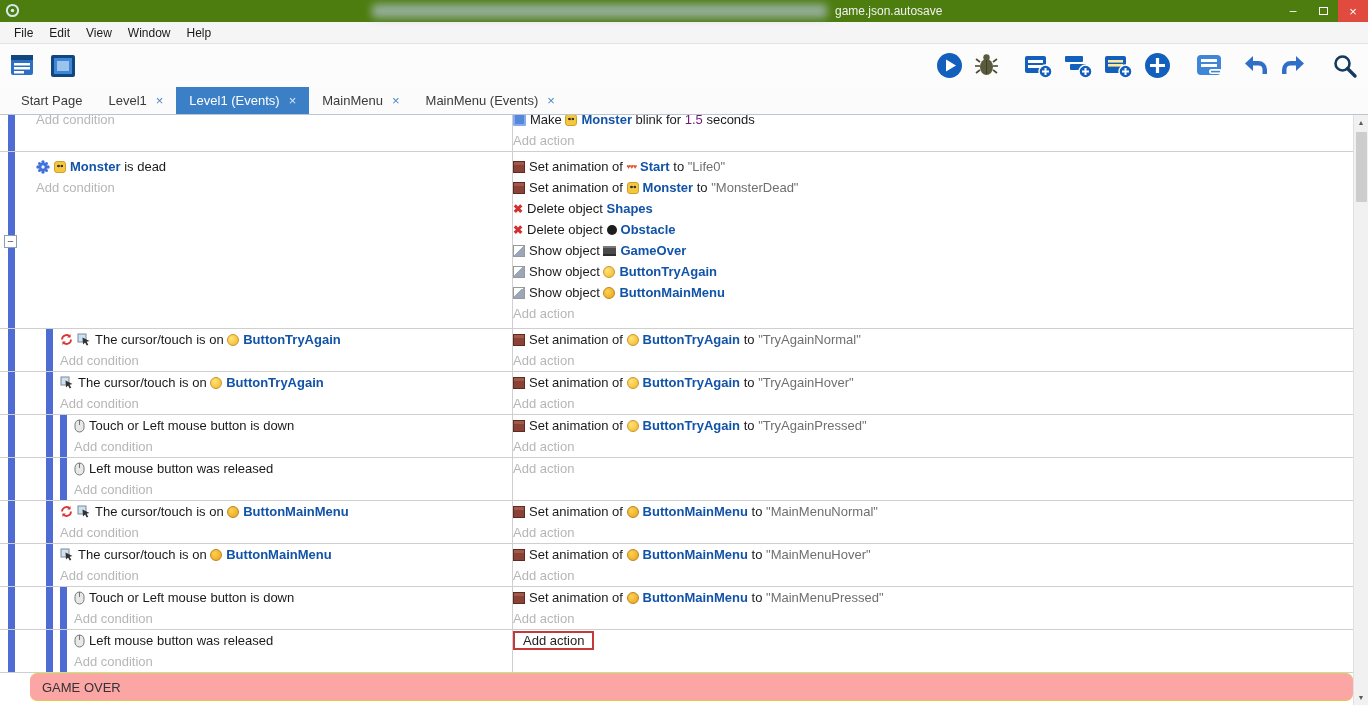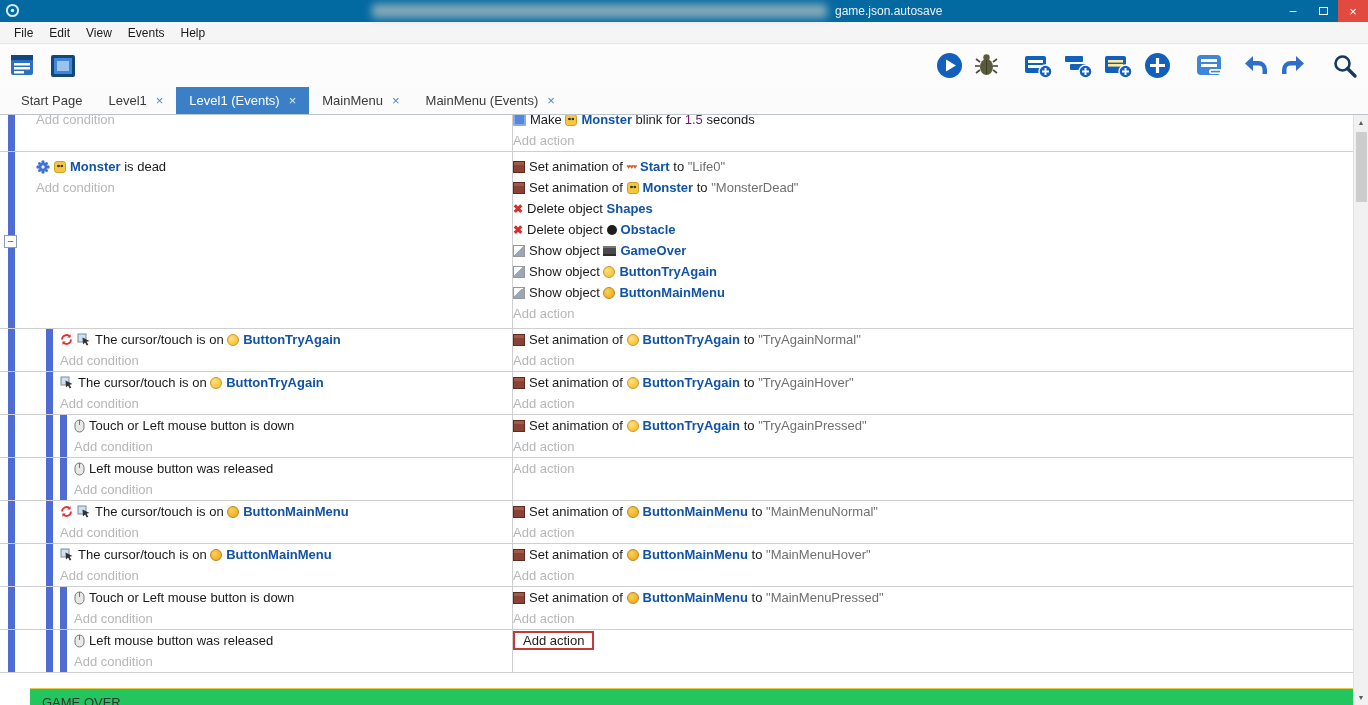--- a/index.html
+++ b/index.html
@@ -1,20 +1,20 @@
 <!DOCTYPE html>
 <html><head>
 <meta charset="utf-8">
 <style>
   * { box-sizing: border-box; margin: 0; padding: 0; }
   html,body { width:1368px; height:705px; overflow:hidden;
     font-family:"Liberation Sans", sans-serif; background:#fff; }
 
   
-  .titlebar { height:22px; background:#0369a1; position:relative; color:#fff; }
+  .titlebar { height:22px; background:#4d7c0f; position:relative; color:#fff; }
   .app-icon { position:absolute; left:5px; top:3px; }
   .title-redacted { position:absolute; left:372px; top:4px; width:455px; height:14px;
     background:#a8bcbf; opacity:.8; filter:blur(4px); border-radius:2px; }
   .win-title { position:absolute; left:835px; top:4px; font-size:12px; color:#f2f2f2; }
   .win-controls { position:absolute; right:0; top:0; height:22px; display:flex; }
   .win-btn { width:30px; display:flex; align-items:center; justify-content:center;
     color:#fff; font-size:12px; }
   .win-btn.max .maxbox { width:9px; height:8px; border:1px solid #fff; display:block; }
   .win-btn.close { background:#e04a3f; font-size:13px; }
 
@@ -37,21 +37,21 @@
   .tabbar { height:28px; background:#fbfbfb; border-bottom:1px solid #b9c6d0;
     display:flex; align-items:stretch; padding-left:8px; }
   .tab { display:flex; align-items:center; gap:9px; padding:0 13px;
     font-size:13px; color:#3a3a3a; }
   .tab.active { background:#3b7fc6; color:#fff; }
   .tab-close { color:#4a86c8; font-size:13px; }
   .tab.active .tab-close { color:#dce9f5; }
 
   
   .sheet { position:relative; height:590px; background:#fff; overflow:hidden; }
-  .rows { margin:-6px 15px 15px 0; }
+  .rows { margin:-6px 15px 0 0; }
   .event-row { position:relative; display:flex; border-bottom:1px solid #cfcfcf; background:#fff; }
   .evbar { position:absolute; top:0; bottom:0; width:7px; background:#4e6cd3; }
   .cond-cell { flex:0 0 512px; width:512px; }
   .depth0 .cond-cell { padding-left:36px; }
   .depth1 .cond-cell { padding-left:60px; }
   .depth2 .cond-cell { padding-left:74px; }
   .act-cell { flex:1; border-left:1px solid #cfcfcf; padding-left:0; min-width:0; }
   .event-row.tall .cond-cell, .event-row.tall .act-cell { padding-top:4px; padding-bottom:4px; }
   .line { display:flex; align-items:center; height:21px; font-size:13px; color:#1a1a1a;
     white-space:pre; overflow:hidden; }
@@ -60,23 +60,23 @@
   .sg-q   { color:#6f6f6f; }
   .sg-num { color:#701a75; }
   .icn { display:inline-flex; align-items:center; margin-right:4px; }
   .add-action-highlight { display:inline-flex; align-items:center; height:19px;
     border:2px solid #c43a3a; padding:0 8px; color:#222; background:#fff; }
 
   .expander { position:absolute; left:4px; top:120px; width:13px; height:13px;
     background:#fff; border:1px solid #8aa0b0; color:#555; font-size:11px;
     line-height:10px; text-align:center; z-index:3; }
 
-  .comment-row { margin:0 15px 0 30px; height:28px; background:#22c55e;
+  .comment-row { margin:0 15px 0 30px; height:28px; background:#fca5a5;
     border-top:1px solid #e6c94a; border-bottom:1px solid #e6c94a;
-    display:flex; align-items:center; padding-left:12px; font-size:13px; color:#333; }
+    display:flex; align-items:center; padding-left:12px; font-size:13px; color:#333;border-radius:7px; }
 
   
   .th { display:inline-block; }
   .th-monster { width:12px; height:12px; border-radius:3px; border:1px solid #caa22c;
     background: radial-gradient(circle at 35% 40%, #333 1px, transparent 1.6px),
                 radial-gradient(circle at 68% 40%, #333 1px, transparent 1.6px), #f6c63f; }
   .th-life { color:#e4562e; font-size:7px; letter-spacing:-1px; }
   .th-obstacle { width:10px; height:10px; border-radius:50%; background:#1d1d1d; }
   .th-gameover { width:13px; height:10px; background:#4a4a4a;
     box-shadow: inset 0 2px 0 #7a7a7a, inset 0 -2px 0 #2c2c2c; }
@@ -120,21 +120,21 @@
         <span class="maxbox"></span>
       </div>
     <div class="win-btn close">×</div>
   </div>
 </div>
 
 <div class="menubar">
     <div class="menu-item">File</div>
     <div class="menu-item">Edit</div>
     <div class="menu-item">View</div>
-    <div class="menu-item">Events</div>
+    <div class="menu-item">Window</div>
     <div class="menu-item">Help</div>
   </div>
 
 <div class="toolbar">
   <div class="tool-left">
       <div class="toolbtn">
         <svg width="30" height="24" viewBox="0 0 30 24">
           <rect x="1" y="1" width="22" height="20" rx="2" fill="#2d6fc2"></rect>
           <rect x="1" y="1" width="22" height="5" fill="#12467e"></rect>
           <rect x="4" y="9" width="16" height="2.5" fill="#fff"></rect>

